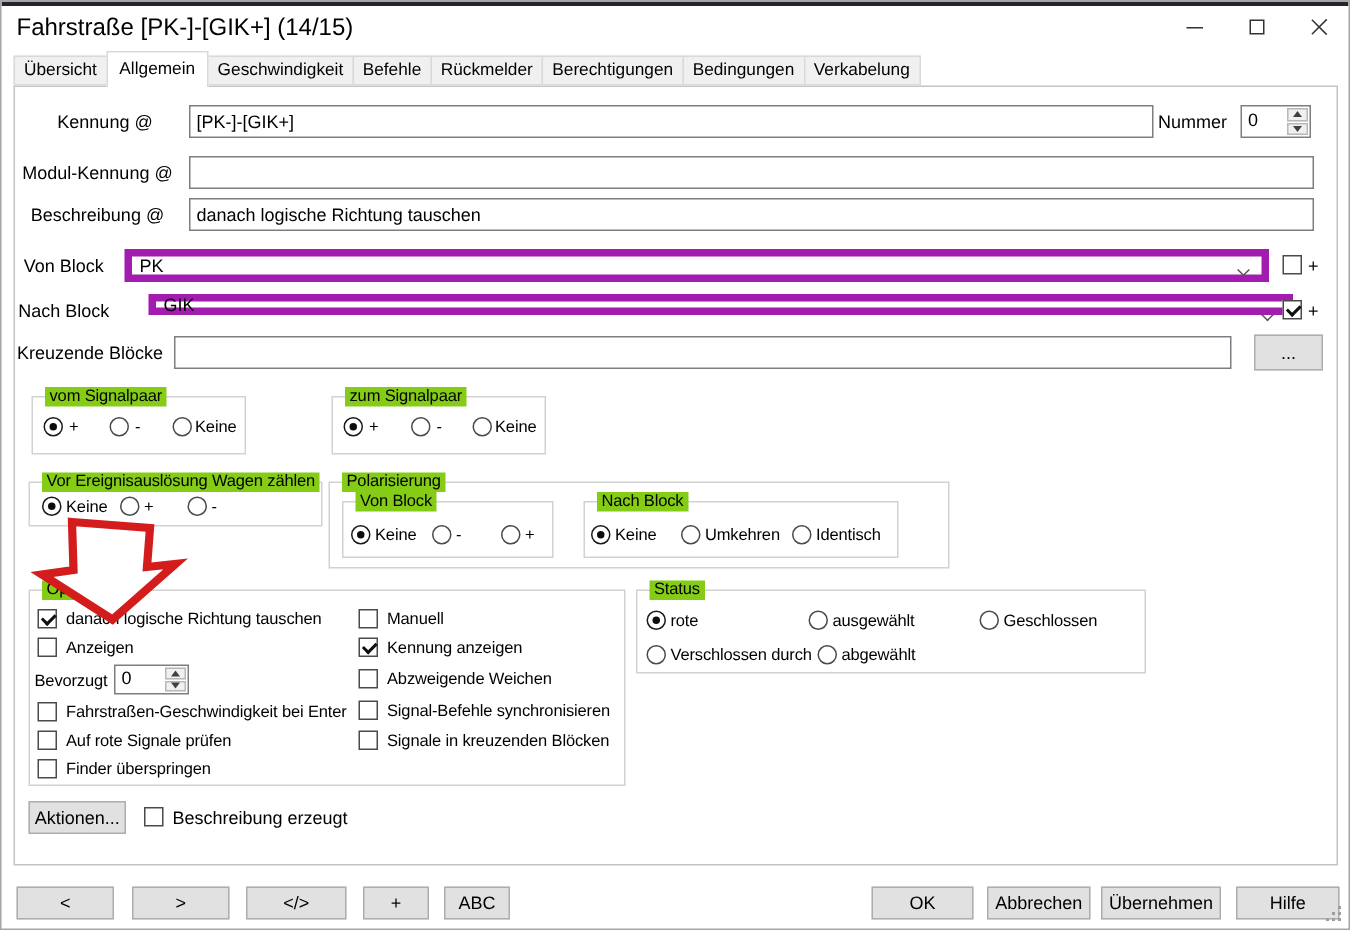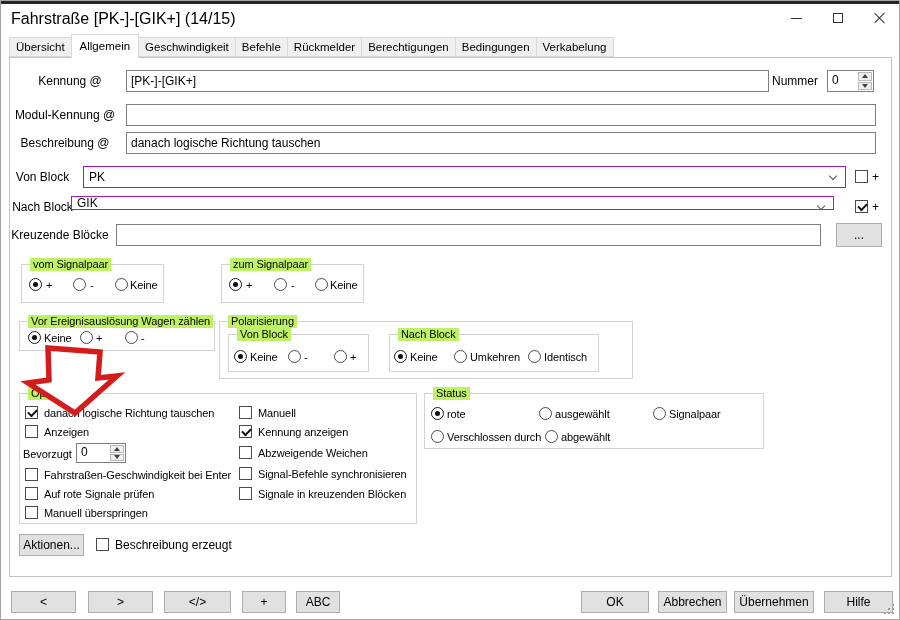--- a/index.html
+++ b/index.html
@@ -16,25 +16,25 @@
   .g-close::after{transform:rotate(-45deg)}
   .tabbar{position:absolute;left:8px;top:33px;height:24px;display:flex;align-items:flex-end;z-index:5}
   .tab{height:20px;line-height:19px;padding:0 6px;background:#f0f0f0;border:1px solid #d9d9d9;margin-bottom:1px;font-size:11.5px;white-space:nowrap;cursor:default}
   .tab + .tab{margin-left:-1px}
   .tab.active{height:24px;line-height:23px;margin-bottom:0;background:#fff;border-bottom:none;position:relative;z-index:6;padding:0 8px}
   .panel{position:absolute;left:8px;top:56px;width:883px;height:520px;border:1px solid #c3c3c3;background:#fff}
   .lbl{position:absolute;font-size:12px;line-height:15px;white-space:nowrap}
   .lbl.r{text-align:center}
   .ctl-label{position:absolute;font-size:11px;line-height:13px;letter-spacing:-0.1px;white-space:nowrap}
   .tin{position:absolute;border:1px solid #7b7f83;background:#fff;font-family:"Liberation Sans",sans-serif;font-size:12px;padding:1px 4px;outline:none}
-  .combo{position:absolute;border:1px solid #a21caf;background:#fff;display:flex;align-items:center;padding:0 5px;cursor:default}
+  .combo{position:absolute;border:5px solid #a21caf;background:#fff;display:flex;align-items:center;padding:0 5px;cursor:default}
   .chev{position:absolute;right:9px;top:6px;width:6px;height:6px;border-right:1.5px solid #555;border-bottom:1.5px solid #555;transform:rotate(45deg)}
   .btn{position:absolute;background:#e1e1e1;border:1px solid #adadad;font-size:12px;display:flex;align-items:center;justify-content:center;white-space:nowrap;cursor:default}
   .fieldset{position:absolute;border:1px solid #d2d2d2;background:transparent}
-  .legend{position:absolute;top:-7px;left:8px;background:#bef264;padding:0 3px;font-size:11px;line-height:13px;letter-spacing:-0.1px;white-space:nowrap}
+  .legend{position:absolute;top:-7px;left:8px;background:#84cc16;padding:0 3px;font-size:11px;line-height:13px;letter-spacing:-0.1px;white-space:nowrap}
   .cb{position:absolute;width:13px;height:13px;border:1px solid #4a4a4a;background:#fff;cursor:default}
   .cb.checked::after{content:"";position:absolute;left:1.5px;top:2px;width:7px;height:4px;border-left:2px solid #101010;border-bottom:2px solid #101010;transform:rotate(-45deg)}
   .radio{position:absolute;width:13px;height:13px;border:1px solid #4a4a4a;border-radius:50%;background:#fff;cursor:default}
   .radio.checked{border-color:#1a1a1a}
   .radio.checked::after{content:"";position:absolute;left:3px;top:3px;width:5px;height:5px;border-radius:50%;background:#0c0c0c}
   .spin{position:absolute;border:1px solid #7b7f83;background:#fff;display:flex}
   .spin .val{flex:1;font-size:12px;padding:2px 0 0 4px}
   .spin .sbcol{width:16px;display:flex;flex-direction:column;gap:1px;padding:1px}
   .spin .sb{flex:1;background:#f0f0f0;border:1px solid #b8b8b8;position:relative;cursor:default}
   .spin .sb.up::after{content:"";position:absolute;left:50%;top:50%;margin:-2px 0 0 -3px;border-left:3px solid transparent;border-right:3px solid transparent;border-bottom:4px solid #404040}
@@ -91,21 +91,21 @@
 
   <div class="lbl r" style="left:10px;top:169px;width:63px">Von Block</div>
   <div class="combo" style="left:82px;top:165px;width:763px;height:22px">
     <span>PK</span>
     <span class="chev"></span>
   </div>
   <span class="cb" style="left:854px;top:169px"></span>
   <span class="lbl" style="left:871px;top:169px">+</span>
 
   <div class="lbl r" style="left:10px;top:199px;width:63px">Nach Block</div>
-  <div class="combo" style="left:70px;top:195px;width:763px;height:14px">
+  <div class="combo" style="left:98px;top:195px;width:763px;height:14px">
     <span>GIK</span>
     <span class="chev"></span>
   </div>
   <span class="cb checked" style="left:854px;top:199px"></span>
   <span class="lbl" style="left:871px;top:199px">+</span>
 
   <div class="lbl r" style="left:10px;top:227px;width:98px">Kreuzende Blöcke</div>
   <input class="tin" style="left: 115px; top: 223px; width: 705px; height: 22px;" value="">
   <div class="btn" style="left:835px;top:222px;width:46px;height:24px">...</div>
 
@@ -174,42 +174,42 @@
     <div class="sbcol">
       <div class="sb up"></div>
       <div class="sb dn"></div>
     </div>
   </div>
   <span class="cb" style="left:24px;top:467px"></span>
   <span class="ctl-label" style="left:43px;top:468px">Fahrstraßen-Geschwindigkeit bei Enter</span>
   <span class="cb" style="left:24px;top:486px"></span>
   <span class="ctl-label" style="left:43px;top:487px">Auf rote Signale prüfen</span>
   <span class="cb" style="left:24px;top:505px"></span>
-  <span class="ctl-label" style="left:43px;top:506px">Manuell überspringen</span>
+  <span class="ctl-label" style="left:43px;top:506px">Finder überspringen</span>
 
   <span class="cb" style="left:238px;top:405px"></span>
   <span class="ctl-label" style="left:257px;top:406px">Manuell</span>
   <span class="cb checked" style="left:238px;top:424px"></span>
   <span class="ctl-label" style="left:257px;top:425px">Kennung anzeigen</span>
   <span class="cb" style="left:238px;top:445px"></span>
   <span class="ctl-label" style="left:257px;top:446px">Abzweigende Weichen</span>
   <span class="cb" style="left:238px;top:466px"></span>
   <span class="ctl-label" style="left:257px;top:467px">Signal-Befehle synchronisieren</span>
   <span class="cb" style="left:238px;top:486px"></span>
   <span class="ctl-label" style="left:257px;top:487px">Signale in kreuzenden Blöcken</span>
 
   <div class="fieldset" style="left:423px;top:392px;width:340px;height:56px">
     <span class="legend">Status</span>
   </div>
   <span class="radio checked" style="left:430px;top:406px"></span>
   <span class="ctl-label" style="left:446px;top:407px">rote</span>
   <span class="radio" style="left:538px;top:406px"></span>
   <span class="ctl-label" style="left:554px;top:407px">ausgewählt</span>
   <span class="radio" style="left:652px;top:406px"></span>
-  <span class="ctl-label" style="left:668px;top:407px">Signalpaar</span>
+  <span class="ctl-label" style="left:668px;top:407px">Geschlossen</span>
   <span class="radio" style="left:430px;top:429px"></span>
   <span class="ctl-label" style="left:446px;top:430px">Verschlossen durch</span>
   <span class="radio" style="left:544px;top:429px"></span>
   <span class="ctl-label" style="left:560px;top:430px">abgewählt</span>
 
   <div class="btn" style="left:18px;top:533px;width:65px;height:22px">Aktionen...</div>
   <span class="cb" style="left:95px;top:537px"></span>
   <span class="lbl" style="left:114px;top:537px">Beschreibung erzeugt</span>
 
   <div class="btn" style="left:10px;top:590px;width:65px;height:22px">&lt;</div>

